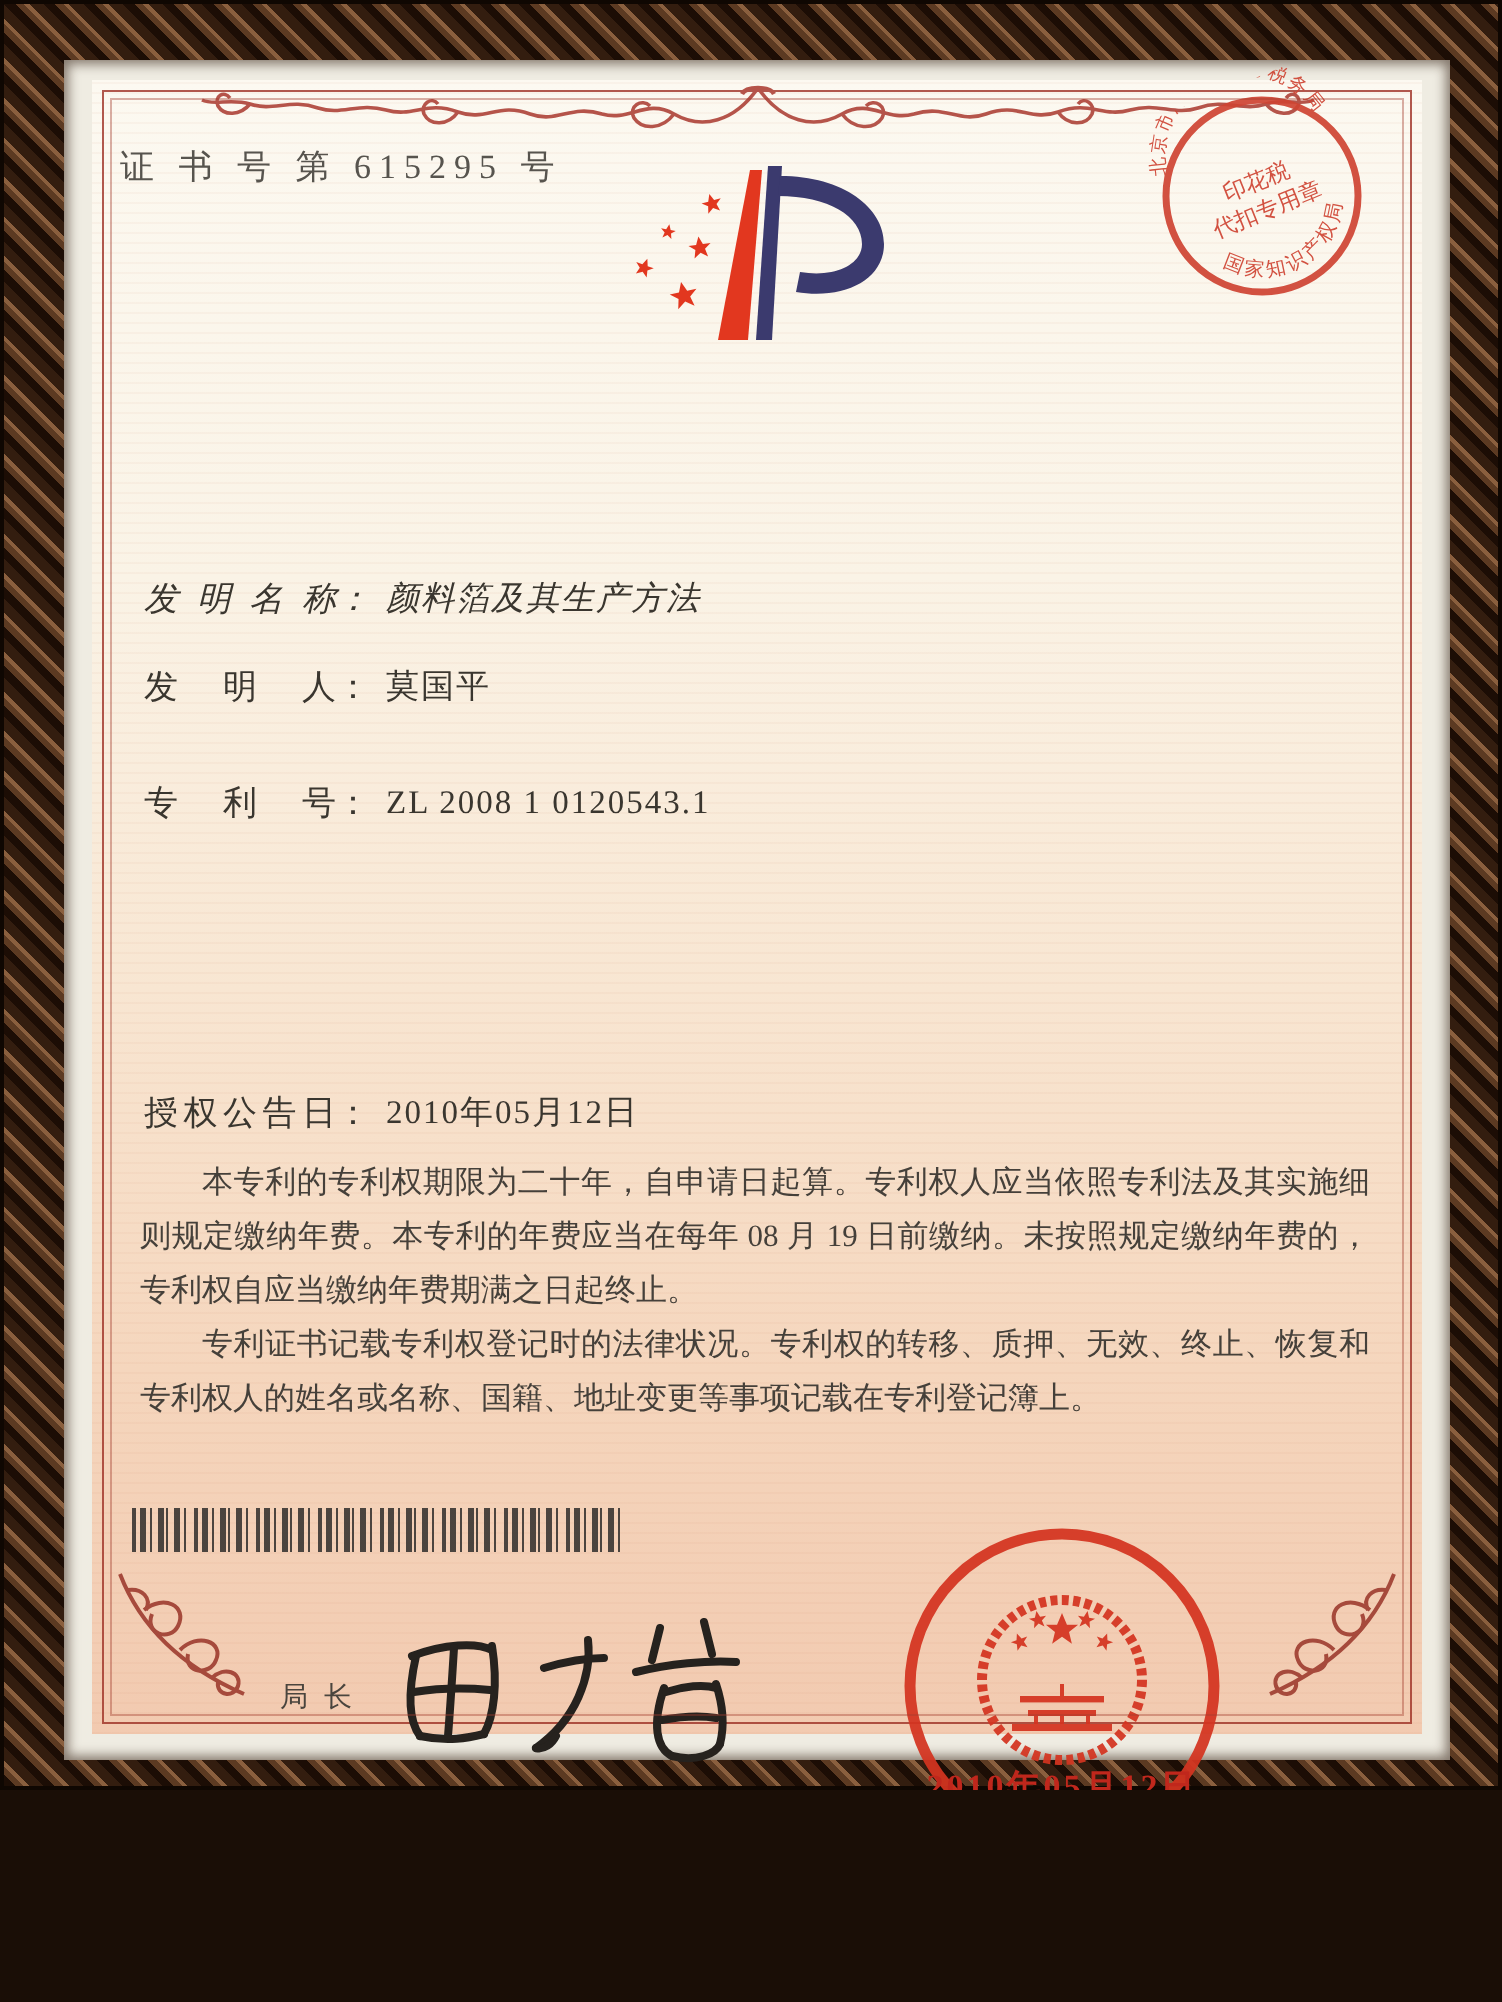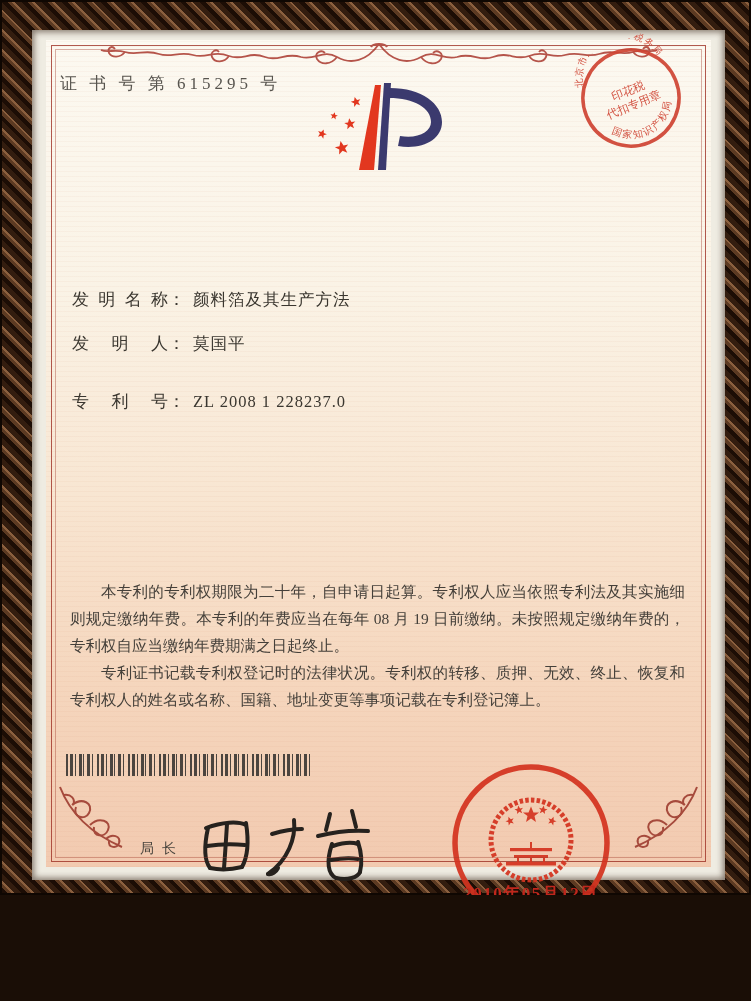--- a/index.html
+++ b/index.html
@@ -164,28 +164,31 @@
         <textPath href="#stampTopArc" startOffset="17">北京市海淀区地方税务局</textPath>
       </text>
       <text x="56" y="52" text-anchor="middle" font-size="11.5" fill="#cf4433" font-family="'Liberation Serif','DejaVu Serif',serif">印花税</text>
       <text x="56" y="67" text-anchor="middle" font-size="11.5" fill="#cf4433" font-family="'Liberation Serif','DejaVu Serif',serif">代扣专用章</text>
       <text font-size="10" letter-spacing="1.5" fill="#cf4433" font-family="'Liberation Serif','DejaVu Serif',serif">
         <textPath href="#stampBottomArc" startOffset="6">国家知识产权局</textPath>
       </text>
     </svg>
 
 
-    <div class="field-row" style="top:248px;">
+    <div class="field-row" style="top:248px;font-style:italic;">
       <span class="flabel">发明名称</span><span class="fcolon">：</span><span class="fvalue">颜料箔及其生产方法</span>
     </div>
     <div class="field-row" style="top:292px;">
       <span class="flabel">发明人</span><span class="fcolon">：</span><span class="fvalue">莫国平</span>
     </div>
     <div class="field-row" style="top:350px;">
-      <span class="flabel">专利号</span><span class="fcolon">：</span><span class="fvalue">ZL 2008 1 228237.0</span>
+      <span class="flabel">专利号</span><span class="fcolon">：</span><span class="fvalue">ZL 2008 1 0120543.1</span>
+    </div>
+    <div class="field-row" style="top:505px;">
+      <span class="flabel">授权公告日</span><span class="fcolon">：</span><span class="fvalue">2010年05月12日</span>
     </div>
 
     <div class="body-text">
       <p>本专利的专利权期限为二十年，自申请日起算。专利权人应当依照专利法及其实施细则规定缴纳年费。本专利的年费应当在每年 08 月 19 日前缴纳。未按照规定缴纳年费的，专利权自应当缴纳年费期满之日起终止。</p>
       <p>专利证书记载专利权登记时的法律状况。专利权的转移、质押、无效、终止、恢复和专利权人的姓名或名称、国籍、地址变更等事项记载在专利登记簿上。</p>
     </div>
 
     <div class="barcode"></div>
 
     <div class="sig-title">局长</div>

